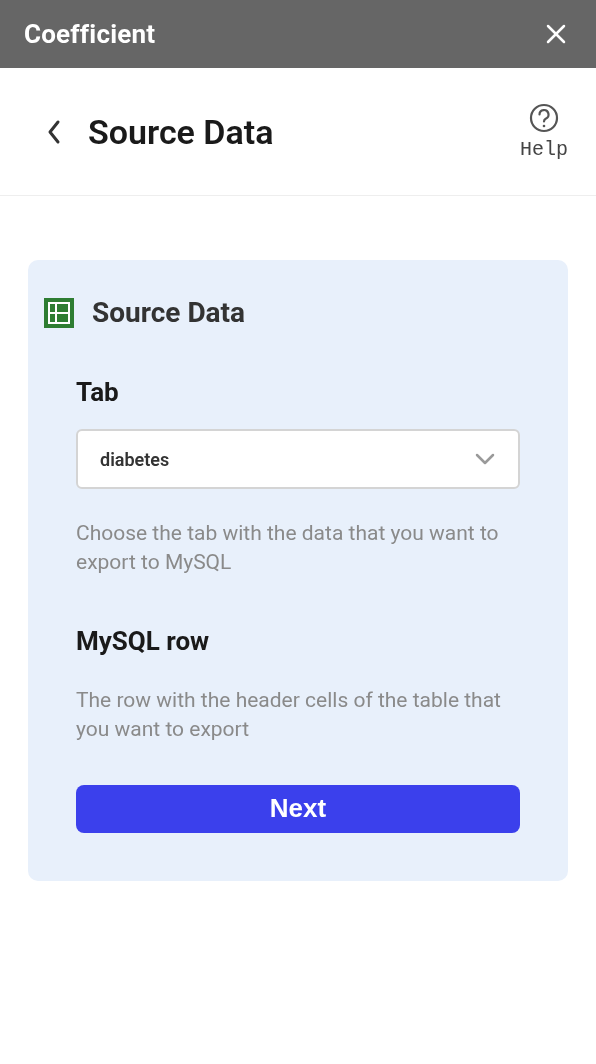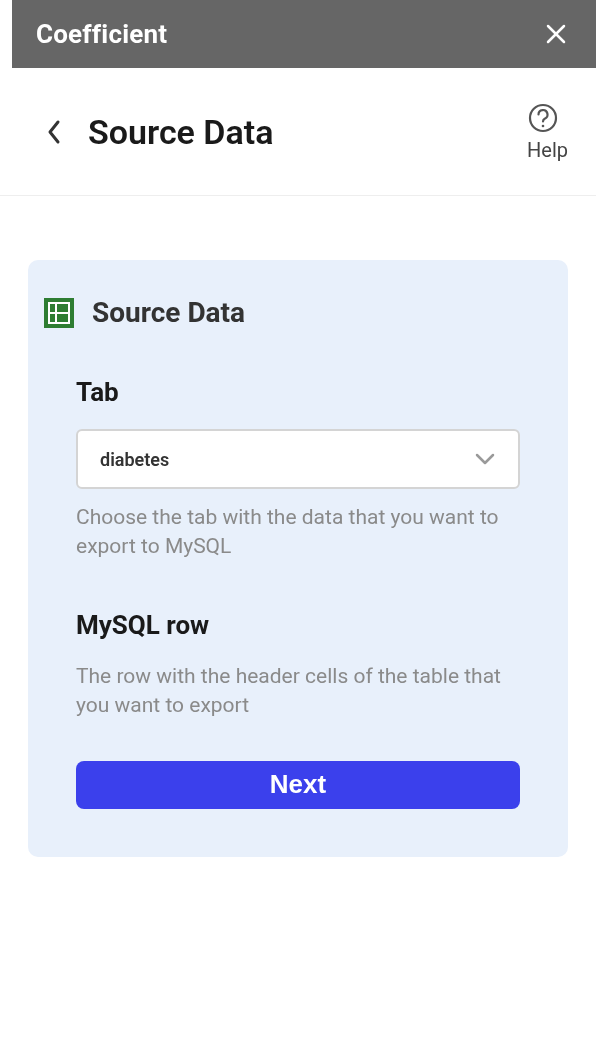--- a/index.html
+++ b/index.html
@@ -5,21 +5,20 @@
     * { box-sizing: border-box; margin: 0; padding: 0; }
     html, body { width: 596px; height: 1064px; font-family: -apple-system, BlinkMacSystemFont, "Segoe UI", Roboto, Helvetica, Arial, sans-serif; background: #fff; color: #1a1a1a; }
     
     .titlebar {
       height: 68px;
       background: #666666;
       display: flex;
       align-items: center;
       justify-content: space-between;
       padding: 3px 24px;
-      margin-left: 12px;
     }
     .titlebar-title {
       color: #fff;
       font-size: 26px;
       font-weight: 700;
       letter-spacing: 0.2px;
     }
     .titlebar-close {
       width: 32px;
       height: 32px;
@@ -48,23 +47,24 @@
     }
     .header-title {
       font-size: 34px;
       font-weight: 600;
       color: #1a1a1a;
       flex: 1;
     }
     .header-help {
       display: flex;
       flex-direction: column;
-      align-items: flex-start;
+      align-items: center;
       gap: 4px;
       cursor: pointer;
+      font-family: Liberation Mono, monospace;
     }
     .header-help-label {
       font-size: 20px;
       color: #444;
     }
     
     .body {
       background: #fff;
       padding: 64px 28px 0 28px;
     }
@@ -128,21 +128,21 @@
       color: #333;
     }
     .select-chevron {
       flex-shrink: 0;
     }
     
     .field-help {
       font-size: 21px;
       color: #8a8a8a;
       line-height: 1.4;
-      margin-top: 14px;
+      margin-top: 30px;
     }
     
     .btn-primary {
       width: 100%;
       height: 48px;
       background: #3b40ec;
       border: none;
       border-radius: 8px;
       color: #fff;
       font-size: 26px;

